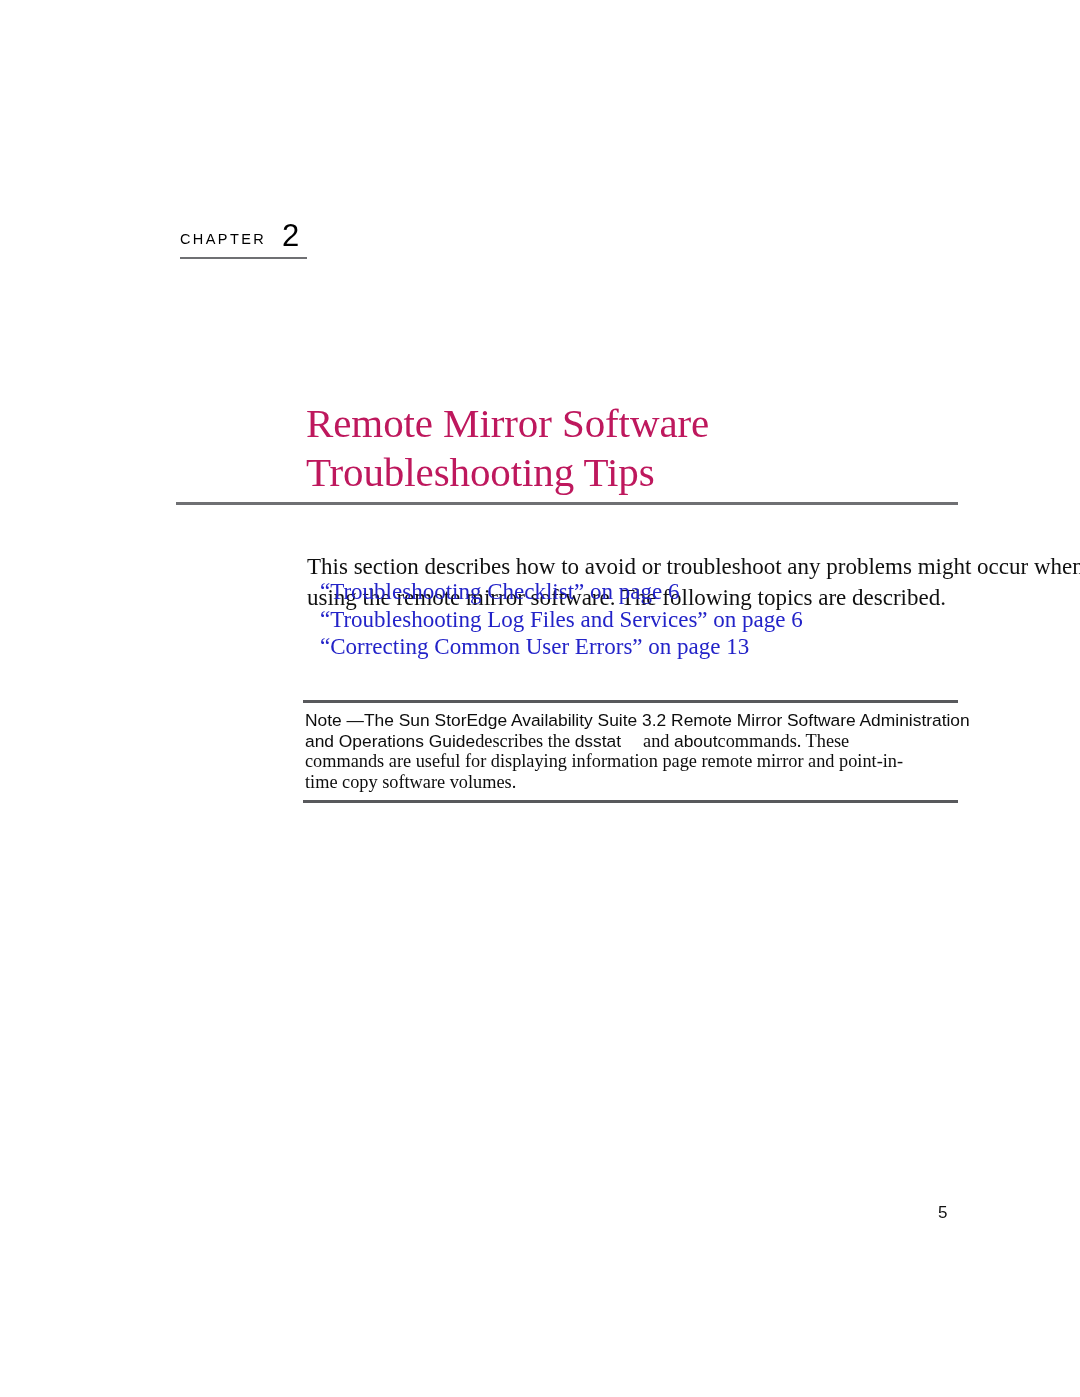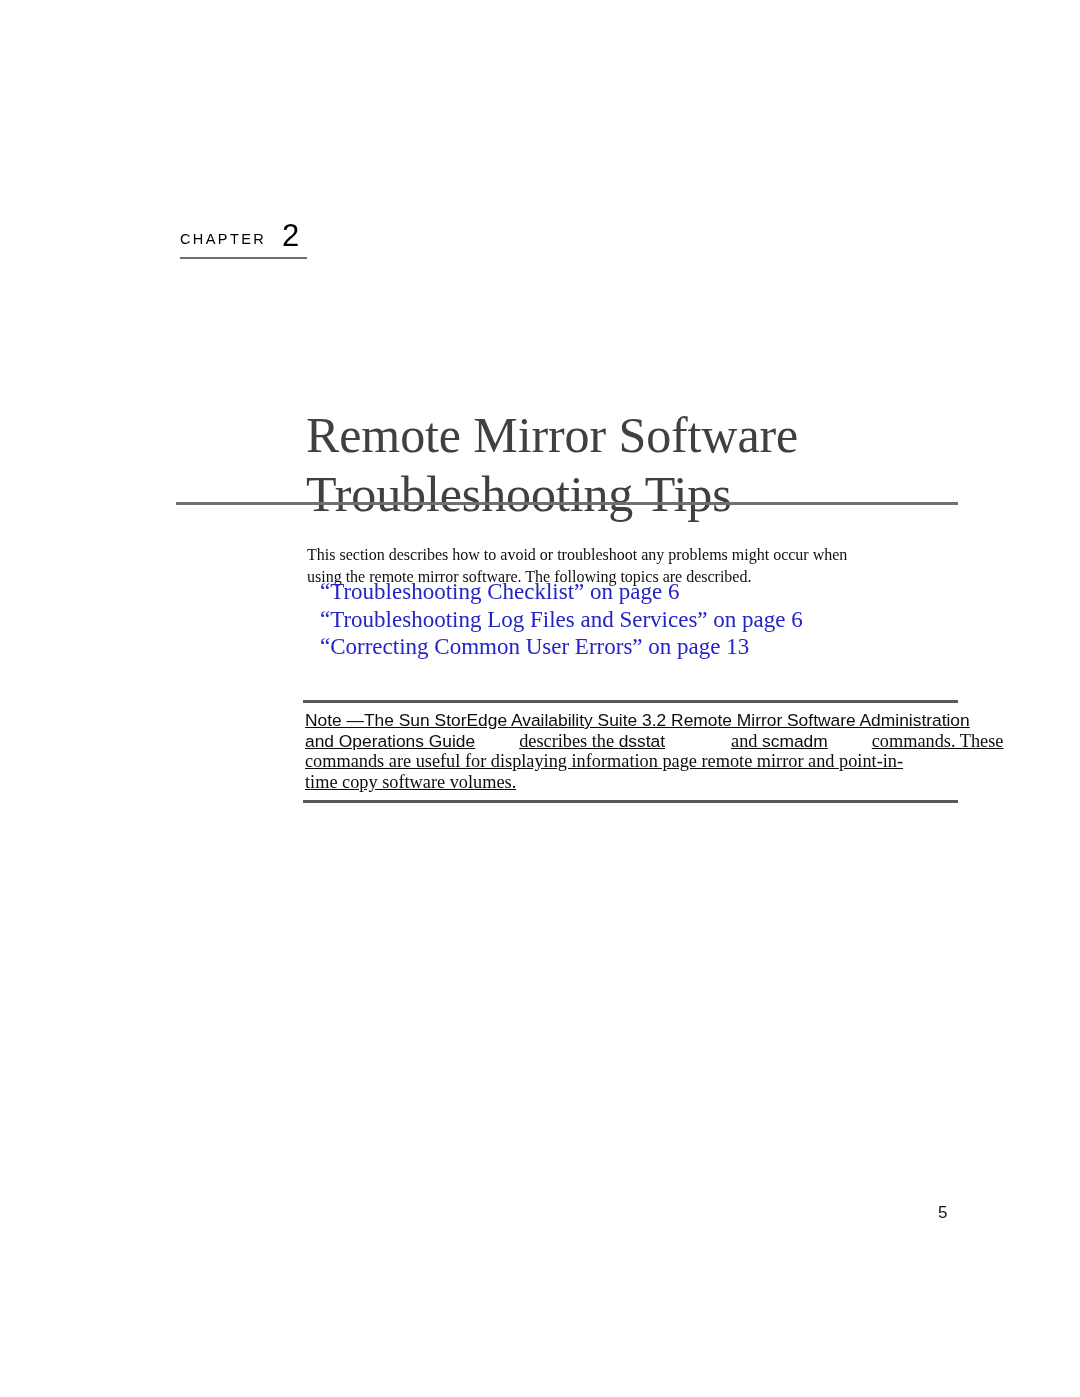--- a/index.html
+++ b/index.html
@@ -61,45 +61,45 @@
     margin-top: 3px;
   }
 
   
   .doc-title {
     position: absolute;
     left: 306px;
     top: 372px;
     width: 620px;
     font-family: "Liberation Serif", "DejaVu Serif", serif;
-    font-size: 50px;
+    font-size: 41px;
     line-height: 1.19;
     font-weight: 400;
     letter-spacing: -0.1px;
-    color: #404040;
+    color: #be185d;
   }
   .doc-title .tline { display: block; white-space: nowrap; }
 
   
   .main-rule {
     position: absolute;
     left: 176px;
     top: 502px;
     width: 782px;
     height: 2.5px;
     background: #6f7073;
   }
 
   
   .intro {
     position: absolute;
     left: 307px;
     top: 528px;
     width: 655px;
-    font-size: 16px;
+    font-size: 23px;
     line-height: 1.36;
     color: #101010;
   }
   .intro .pline { display: block; white-space: nowrap; }
 
   
   .xref-list {
     position: absolute;
     left: 320px;
     top: 578px;
@@ -134,28 +134,27 @@
   }
   .note-body {
     position: absolute;
     left: 305px;
     top: 710px;
     width: 672px;
     font-size: 18.3px;
     line-height: 20.6px;
     color: #0d0d0d;
   }
-  .note-body .nline { display: block; white-space: nowrap; text-decoration: underline; }
+  .note-body .nline { display: block; white-space: nowrap; }
   .sans {
     font-family: "Liberation Sans", "DejaVu Sans", sans-serif;
     font-size: 17.4px;
   }
   .serif {
     font-family: "Liberation Serif", "DejaVu Serif", serif;
-    margin-left: 44px;
   }
   .cmd {
     font-family: "Liberation Sans", "DejaVu Sans", sans-serif;
     font-size: 17.4px;
   }
   .gap-after { letter-spacing: 0; padding-right: 22px; }
 
   
   .folio {
     position: absolute;
@@ -193,21 +192,21 @@
 
   <div class="xref-list">
     <a class="xref" href="#">“Troubleshooting Checklist” on page 6</a>
     <a class="xref" href="#">“Troubleshooting Log Files and Services” on page 6</a>
     <a class="xref" href="#">“Correcting Common User Errors” on page 13</a>
   </div>
 
   <div class="note-rule-top"></div>
   <div class="note-body">
     <span class="nline"><span class="sans">Note —</span><span class="sans">The Sun StorEdge Availability Suite 3.2 Remote Mirror Software Administration</span></span>
-    <span class="nline"><span class="sans">and Operations Guide</span><span class="serif">describes the </span><span class="cmd gap-after">dsstat</span><span class="serif">and </span><span class="cmd">scmadm</span><span class="serif">commands. These</span></span>
+    <span class="nline"><span class="sans">and Operations Guide</span><span class="serif">describes the </span><span class="cmd gap-after">dsstat</span><span class="serif">and </span><span class="cmd">about</span><span class="serif">commands. These</span></span>
     <span class="nline">commands are useful for displaying information page remote mirror and point-in-</span>
     <span class="nline">time copy software volumes.</span>
   </div>
   <div class="note-rule-bottom"></div>
 
   <div class="folio">5</div>
 
 </div>
 
 </body></html>

